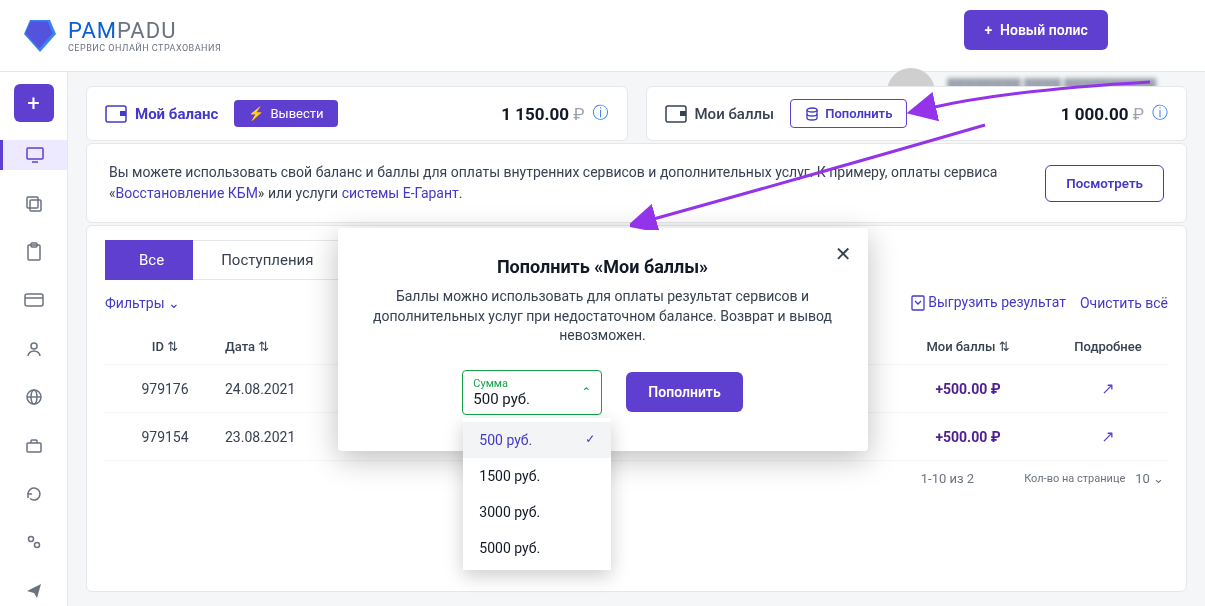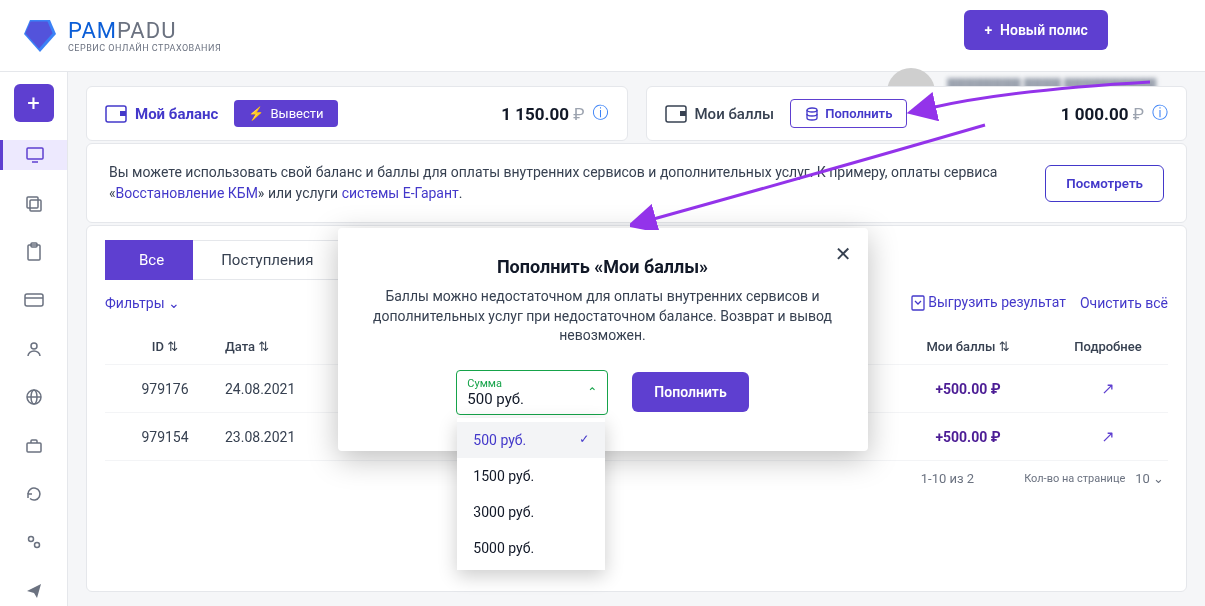--- a/index.html
+++ b/index.html
@@ -73,21 +73,21 @@
 .table-footer { display: flex; align-items: center; padding: 10px 4px; font-size: 13px; color: #6b7280; }
 .table-footer .right { margin-left: auto; display: flex; align-items: center; gap: 10px; }
 
 
 .modal-overlay { position: absolute; inset: 0; display: flex; align-items: flex-start; justify-content: center; pointer-events: none; }
 .modal { margin-top: 228px; width: 530px; background: #fff; border-radius: 4px; box-shadow: 0 8px 30px rgba(0,0,0,.25); position: relative; pointer-events: auto; padding: 28px 34px 36px; text-align: center; }
 .modal-close { position: absolute; right: 16px; top: 14px; font-size: 20px; color: #374151; cursor: pointer; }
 .modal h2 { font-size: 18px; font-weight: 700; color: #111827; margin-bottom: 10px; }
 .modal p { font-size: 14px; color: #374151; line-height: 1.4; margin-bottom: 24px; }
 .modal-controls { display: flex; align-items: center; justify-content: center; gap: 24px; }
-.amount-select { width: 152px; border: 1px solid #16a34a; border-radius: 4px; padding: 6px 10px; text-align: left; position: relative; cursor: pointer; }
+.amount-select { width: 140px; border: 1px solid #16a34a; border-radius: 4px; padding: 6px 10px; text-align: left; position: relative; cursor: pointer; }
 .amount-label { font-size: 11px; color: #16a34a; }
 .amount-value { font-size: 15px; color: #111827; }
 .amount-chevron { position: absolute; right: 10px; top: 50%; transform: translateY(-50%); color: #16a34a; font-size: 12px; }
 .submit-btn { background: #5e3fd0; color: #fff; border: none; padding: 12px 22px; border-radius: 6px; font-weight: 600; font-size: 14px; cursor: pointer; }
 .dropdown { position: absolute; top: 100%; left: 0; width: 148px; background: #fff; box-shadow: 0 6px 18px rgba(0,0,0,.2); margin-top: 4px; z-index: 20; padding: 4px 0; text-align: left; }
 .dd-item { padding: 10px 16px; font-size: 14px; color: #111827; cursor: pointer; display: flex; justify-content: space-between; }
 .dd-item.selected { background: #f3f4f6; color: #4338ca; }
 .check { color: #4338ca; font-size: 12px; }
 
 
@@ -292,21 +292,21 @@
         </div>
       </div>
     </div>
   </div>
 </div>
 
 <div class="modal-overlay">
   <div class="modal">
     <span class="modal-close">✕</span>
     <h2>Пополнить «Мои баллы»</h2>
-    <p>Баллы можно недостаточном для оплаты внутренних сервисов и дополнительных услуг при недостаточном балансе. Возврат и вывод невозможен.</p>
+    <p>Баллы можно использовать для оплаты результат сервисов и дополнительных услуг при недостаточном балансе. Возврат и вывод невозможен.</p>
     <div class="modal-controls">
       <div class="amount-select">
         <div class="amount-label">Сумма</div>
         <div class="amount-value">500 руб.</div>
         <span class="amount-chevron">⌃</span>
         <div class="dropdown">
           <div class="dd-item selected">
               <span>500 руб.</span>
               <span class="check">✓</span>
             </div>

